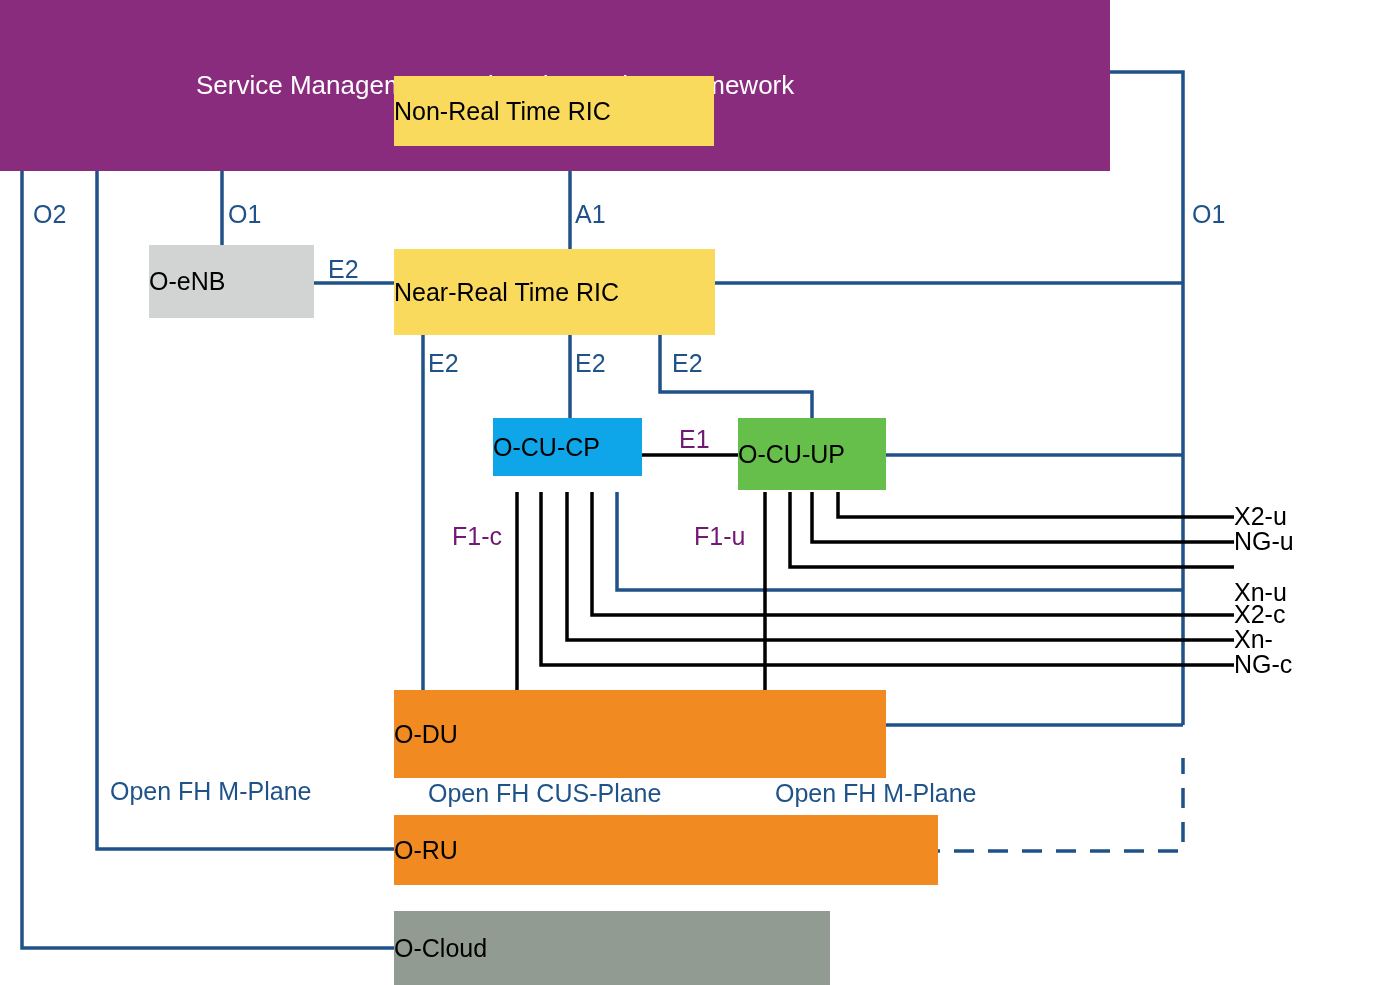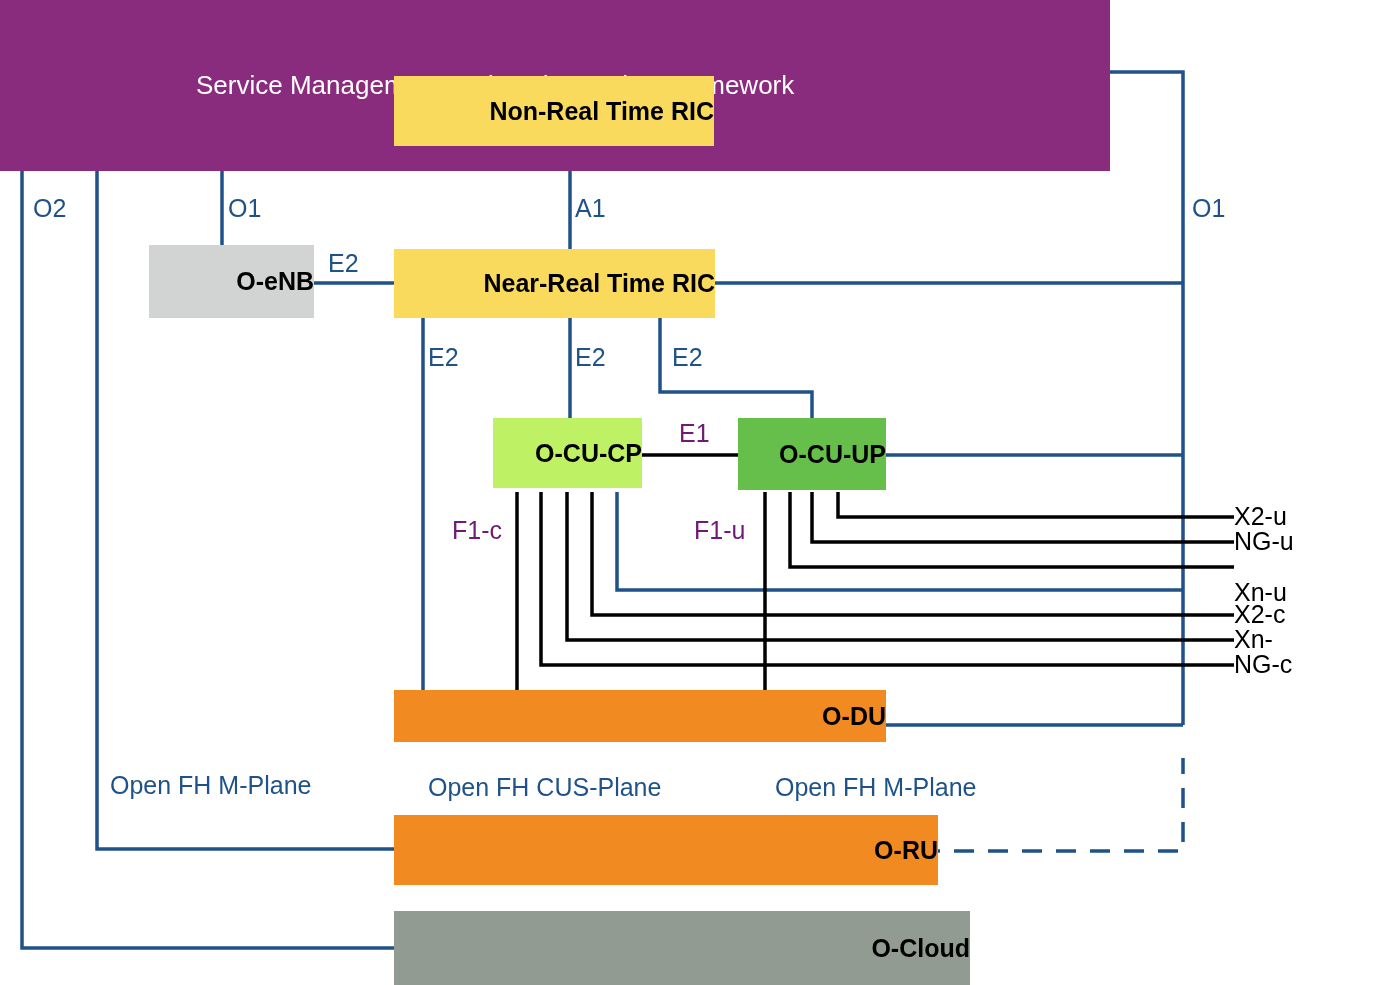--- a/index.html
+++ b/index.html
@@ -22,24 +22,24 @@
     position: absolute;
     left: 0;
     top: 0;
     width: 1379px;
     height: 985px;
   }
   .node {
     position: absolute;
     display: flex;
     align-items: center;
-    justify-content: flex-end;
+    justify-content: flex-start;
     box-sizing: border-box;
     color: #000000;
-    font-weight: bold;
+    font-weight: normal;
     z-index: 3;
   }
   .node-smo {
     justify-content: flex-start;
     font-weight: normal;
   }
   .smo-title {
     color: #ffffff;
     font-size: 26px;
     font-weight: normal;
@@ -50,20 +50,21 @@
     line-height: 1;
   }
   .wire-label {
     position: absolute;
     color: #1f5288;
     font-size: 25px;
     font-weight: normal;
     white-space: nowrap;
     z-index: 4;
     line-height: 1;
+    margin-top: 6px;
   }
   .wire-label-black {
     color: #701a75;
   }
   .if-label {
     position: absolute;
     color: #000000;
     font-size: 25px;
     font-weight: normal;
     white-space: nowrap;
@@ -131,41 +132,41 @@
   </div>
 
   <div class="node" style="left:394px; top:76px; width:320px; height:70px; background:#f9da5c; font-size:25px;">
     <span class="node-label">Non-Real Time RIC</span>
   </div>
 
   <div class="node" style="left:149px; top:245px; width:165px; height:73px; background:#d2d3d3; font-size:25px;">
     <span class="node-label">O-eNB</span>
   </div>
 
-  <div class="node" style="left:394px; top:249px; width:321px; height:69px; background:#f9da5c; font-size:25px;">
+  <div class="node" style="left:394px; top:249px; width:321px; height:86px; background:#f9da5c; font-size:25px;">
     <span class="node-label">Near-Real Time RIC</span>
   </div>
 
-  <div class="node" style="left:493px; top:418px; width:149px; height:70px; background:#bef264; font-size:25px;">
+  <div class="node" style="left:493px; top:418px; width:149px; height:58px; background:#0ea5e9; font-size:25px;">
     <span class="node-label">O-CU-CP</span>
   </div>
 
   <div class="node" style="left:738px; top:418px; width:148px; height:72px; background:#66bf4a; font-size:25px;">
     <span class="node-label">O-CU-UP</span>
   </div>
 
-  <div class="node" style="left:394px; top:690px; width:492px; height:52px; background:#f18a21; font-size:25px;">
+  <div class="node" style="left:394px; top:690px; width:492px; height:88px; background:#f18a21; font-size:25px;">
     <span class="node-label">O-DU</span>
   </div>
 
   <div class="node" style="left:394px; top:815px; width:544px; height:70px; background:#f18a21; font-size:25px;">
     <span class="node-label">O-RU</span>
   </div>
 
-  <div class="node" style="left:394px; top:911px; width:576px; height:74px; background:#919b91; font-size:25px;">
+  <div class="node" style="left:394px; top:911px; width:436px; height:74px; background:#919b91; font-size:25px;">
     <span class="node-label">O-Cloud</span>
   </div>
 
   <span class="wire-label" style="left:33px; top:196px;">O2</span>
   <span class="wire-label" style="left:228px; top:196px;">O1</span>
   <span class="wire-label" style="left:575px; top:196px;">A1</span>
   <span class="wire-label" style="left:1192px; top:196px;">O1</span>
   <span class="wire-label" style="left:328px; top:251px;">E2</span>
   <span class="wire-label" style="left:428px; top:345px;">E2</span>
   <span class="wire-label" style="left:575px; top:345px;">E2</span>

